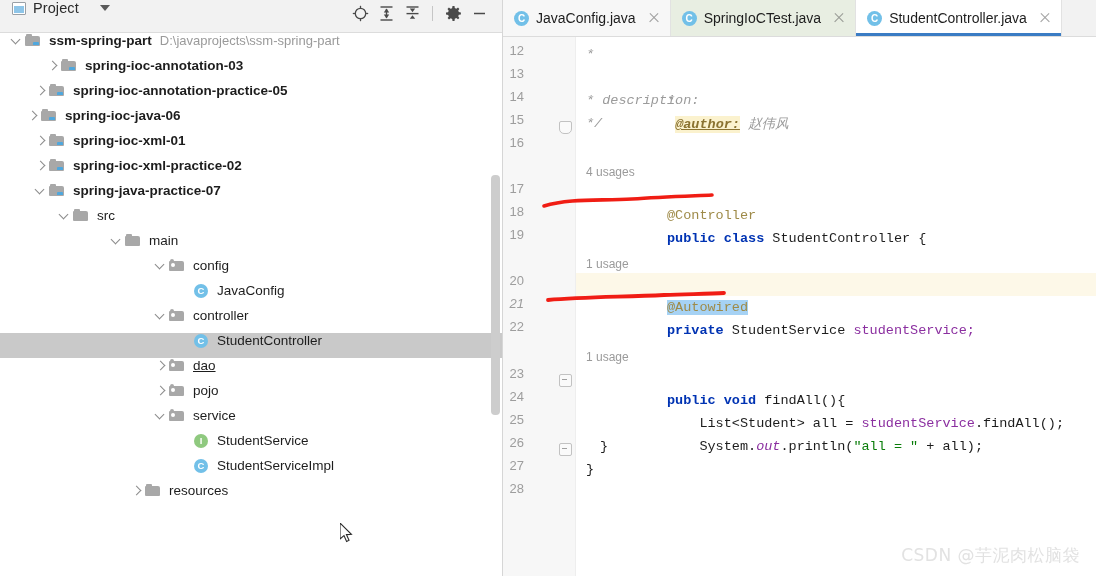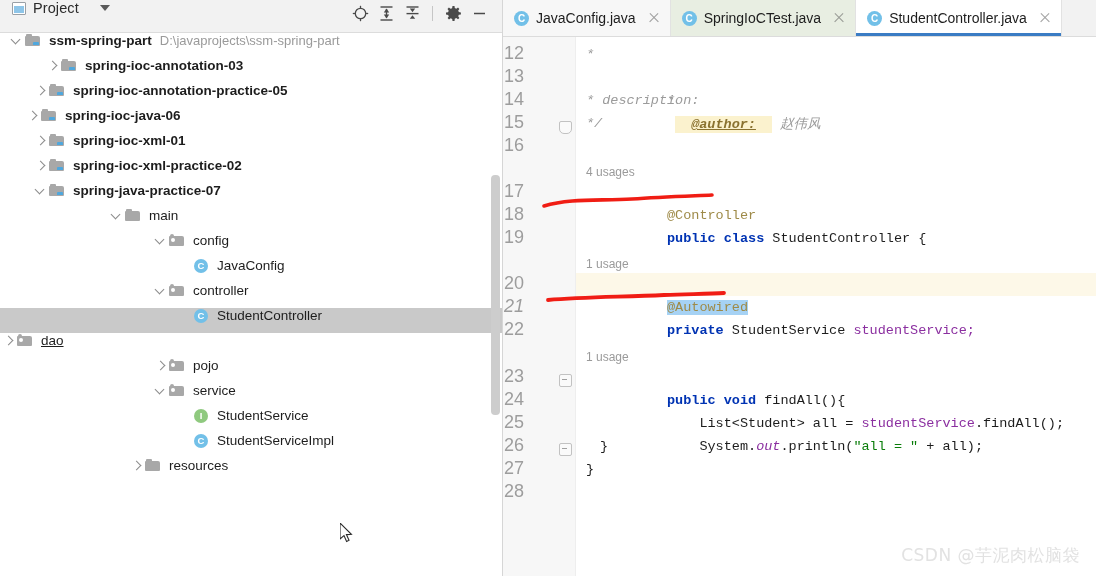--- a/index.html
+++ b/index.html
@@ -161,21 +161,21 @@
   .tab-x::before{transform:rotate(45deg);}
   .tab-x::after{transform:rotate(-45deg);}
 
   .code-area{position:relative;height:540px;background:#ffffff;overflow:hidden;}
   .gutter{
     position:absolute;left:0;top:0;width:73px;height:540px;background:#f7f7f7;
   }
   .gutter .divider{position:absolute;right:0;top:0;width:1px;height:540px;background:#eeeeee;}
   .ln{
     position:absolute;right:52px;font-family:"Liberation Sans",sans-serif;
-    font-size:18px;color:#9d9d9d;text-align:right;width:30px;
+    font-size:13px;color:#9d9d9d;text-align:right;width:30px;
   }
   .fold{
     position:absolute;left:56px;width:11px;height:11px;
     border:1px solid #c2c2c2;border-radius:2px;background:#fafafa;
   }
   .fold.minus::after{
     content:"";position:absolute;left:2px;top:4px;width:5px;height:1px;background:#a0a0a0;
   }
   .fold.tip{border-radius:2px 2px 5px 5px;}
 
@@ -191,21 +191,21 @@
     font-size:12px;color:#9a9a9a;
   }
   .cmt{color:#9b9b9b;font-style:italic;}
   .kw{color:#0033b3;font-weight:bold;}
   .ann{color:#9e8a48;}
   .str{color:#0a7d0a;}
   .fld{color:#8b2fa0;}
   .typ{color:#1d1d1d;}
   .author-hl{
     background:#fbf2ce;font-weight:bold;font-style:italic;
-    text-decoration:underline;color:#8a7230;padding:1px 16px;
+    text-decoration:underline;color:#8a7230;padding:1px 0;
   }
   .cjk{font-family:"DejaVu Sans",sans-serif;color:#9b9b9b;font-style:italic;}
   .sel-hl{background:#a6d2f4;}
 
   
   .redline{position:absolute;pointer-events:none;}
 
   .watermark{
     position:absolute;right:16px;bottom:10px;
     font-family:"DejaVu Sans",sans-serif;font-size:17px;color:#e2e2e2;
@@ -299,20 +299,25 @@
           <div class="row" style="padding-left: 32px;">
             <span class="chev r"></span>
             <span class="ic module"></span>
             <span class="lbl b">spring-ioc-xml-practice-02</span>
           </div>
           <div class="row" style="padding-left: 32px;">
             <span class="chev d"></span>
             <span class="ic module"></span>
             <span class="lbl b">spring-java-practice-07</span>
           </div>
+          <div class="row" style="padding-left: 56px;">
+            <span class="chev d"></span>
+            <span class="ic folder"></span>
+            <span class="lbl">src</span>
+          </div>
           <div class="row" style="padding-left: 108px;">
             <span class="chev d"></span>
             <span class="ic folder"></span>
             <span class="lbl">main</span>
           </div>
           <div class="row" style="padding-left: 152px;">
             <span class="chev d"></span>
             <span class="ic pkg"></span>
             <span class="lbl">config</span>
           </div>
@@ -324,21 +329,21 @@
           <div class="row" style="padding-left: 152px;">
             <span class="chev d"></span>
             <span class="ic pkg"></span>
             <span class="lbl">controller</span>
           </div>
           <div class="row sel" style="padding-left: 176px;">
             <span class="chev"></span>
             <span class="ic cls"></span>
             <span class="lbl">StudentController</span>
           </div>
-          <div class="row" style=" text-decoration: underline;">
+          <div class="row" style="padding-left: 152px; text-decoration: underline;">
             <span class="chev r"></span>
             <span class="ic pkg"></span>
             <span class="lbl">dao</span>
           </div>
           <div class="row" style="padding-left: 152px;">
             <span class="chev r"></span>
             <span class="ic pkg"></span>
             <span class="lbl">pojo</span>
           </div>
           <div class="row" style="padding-left: 152px;">

